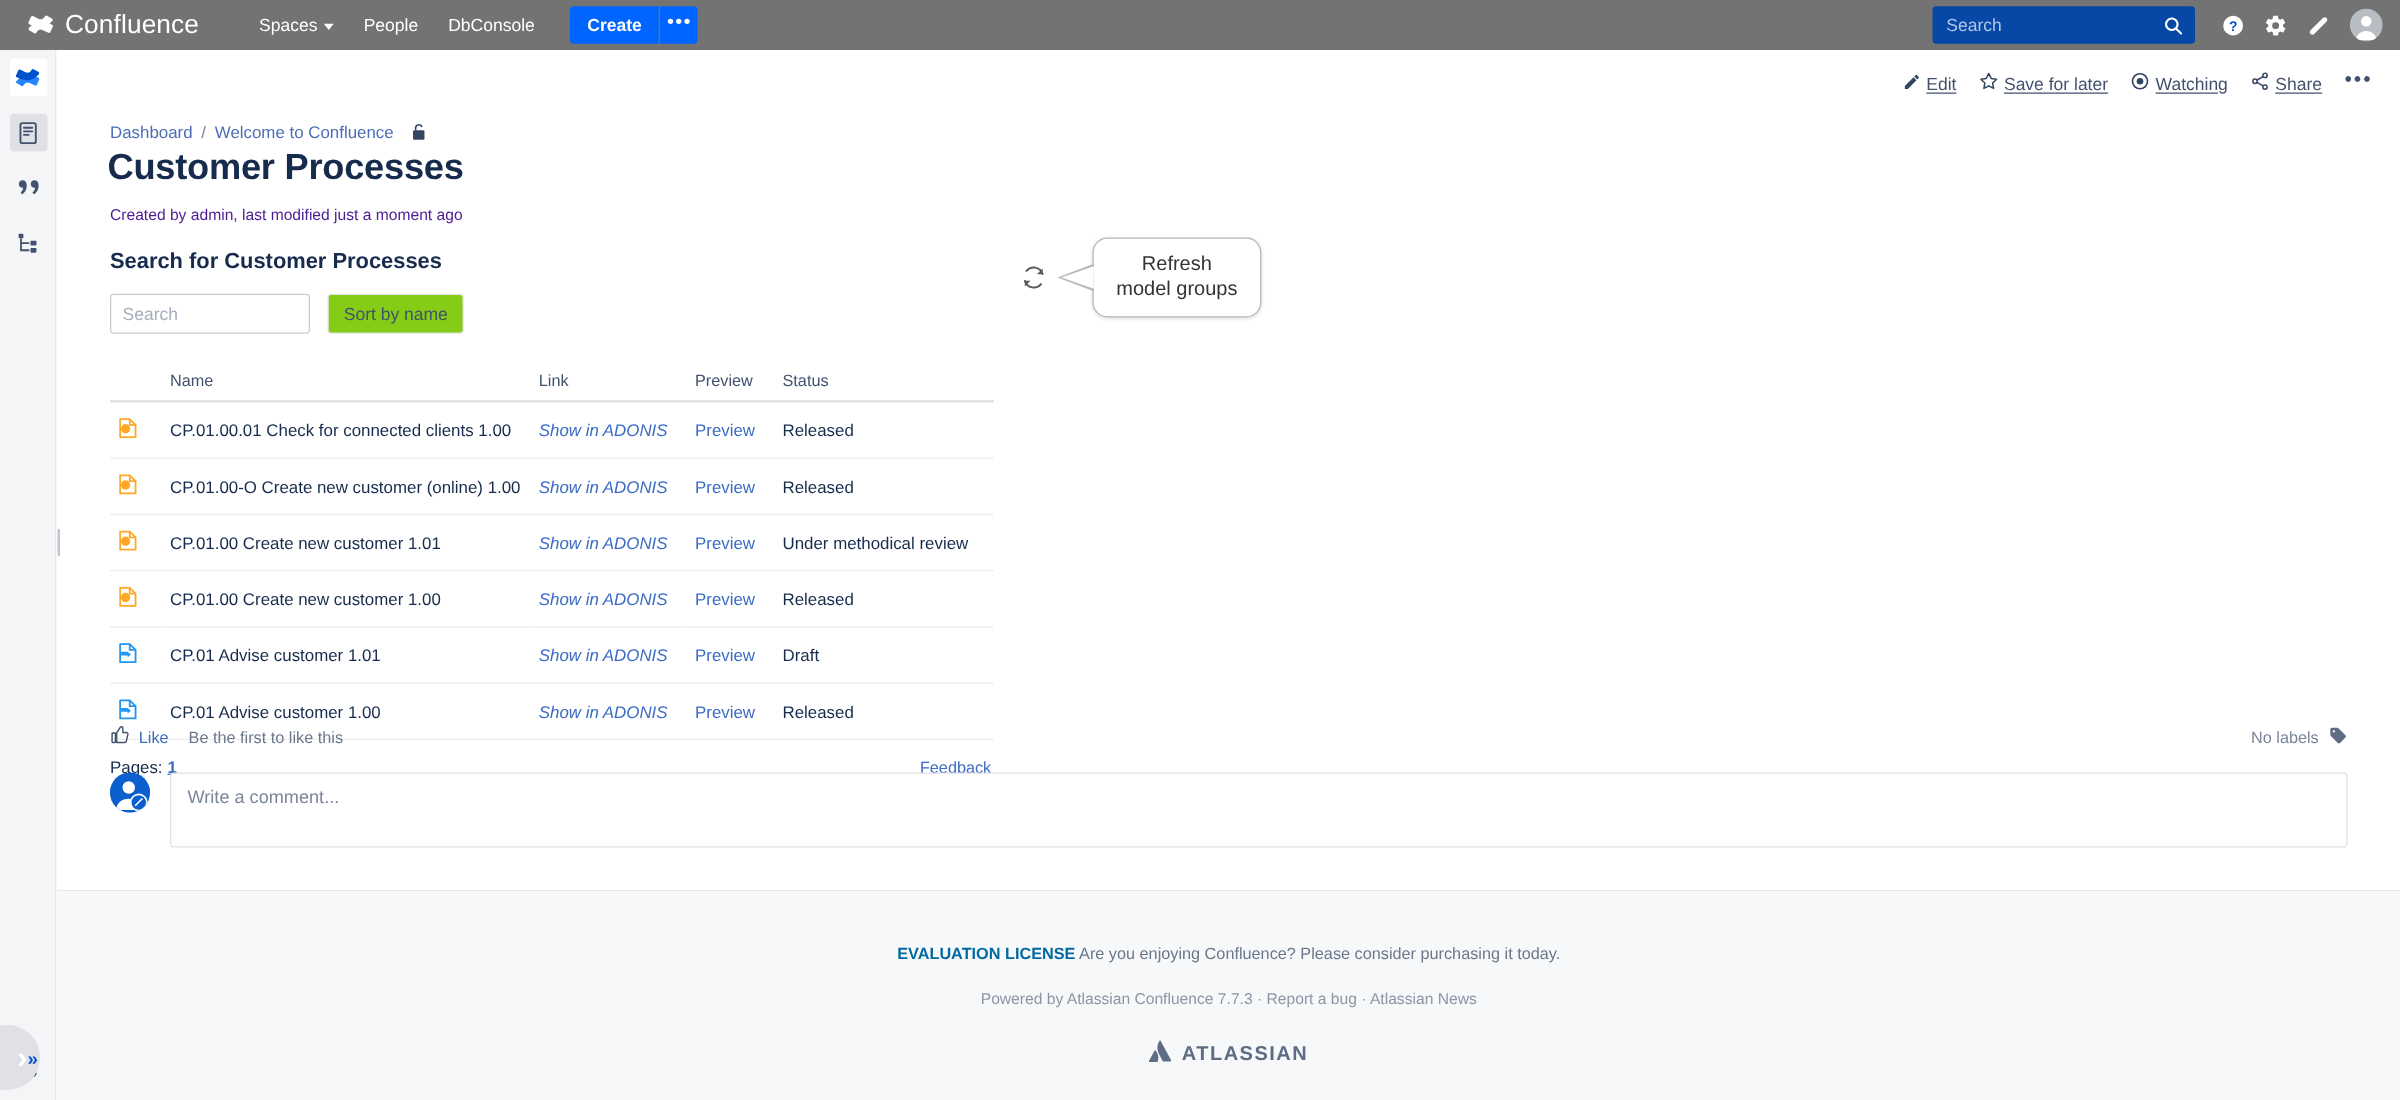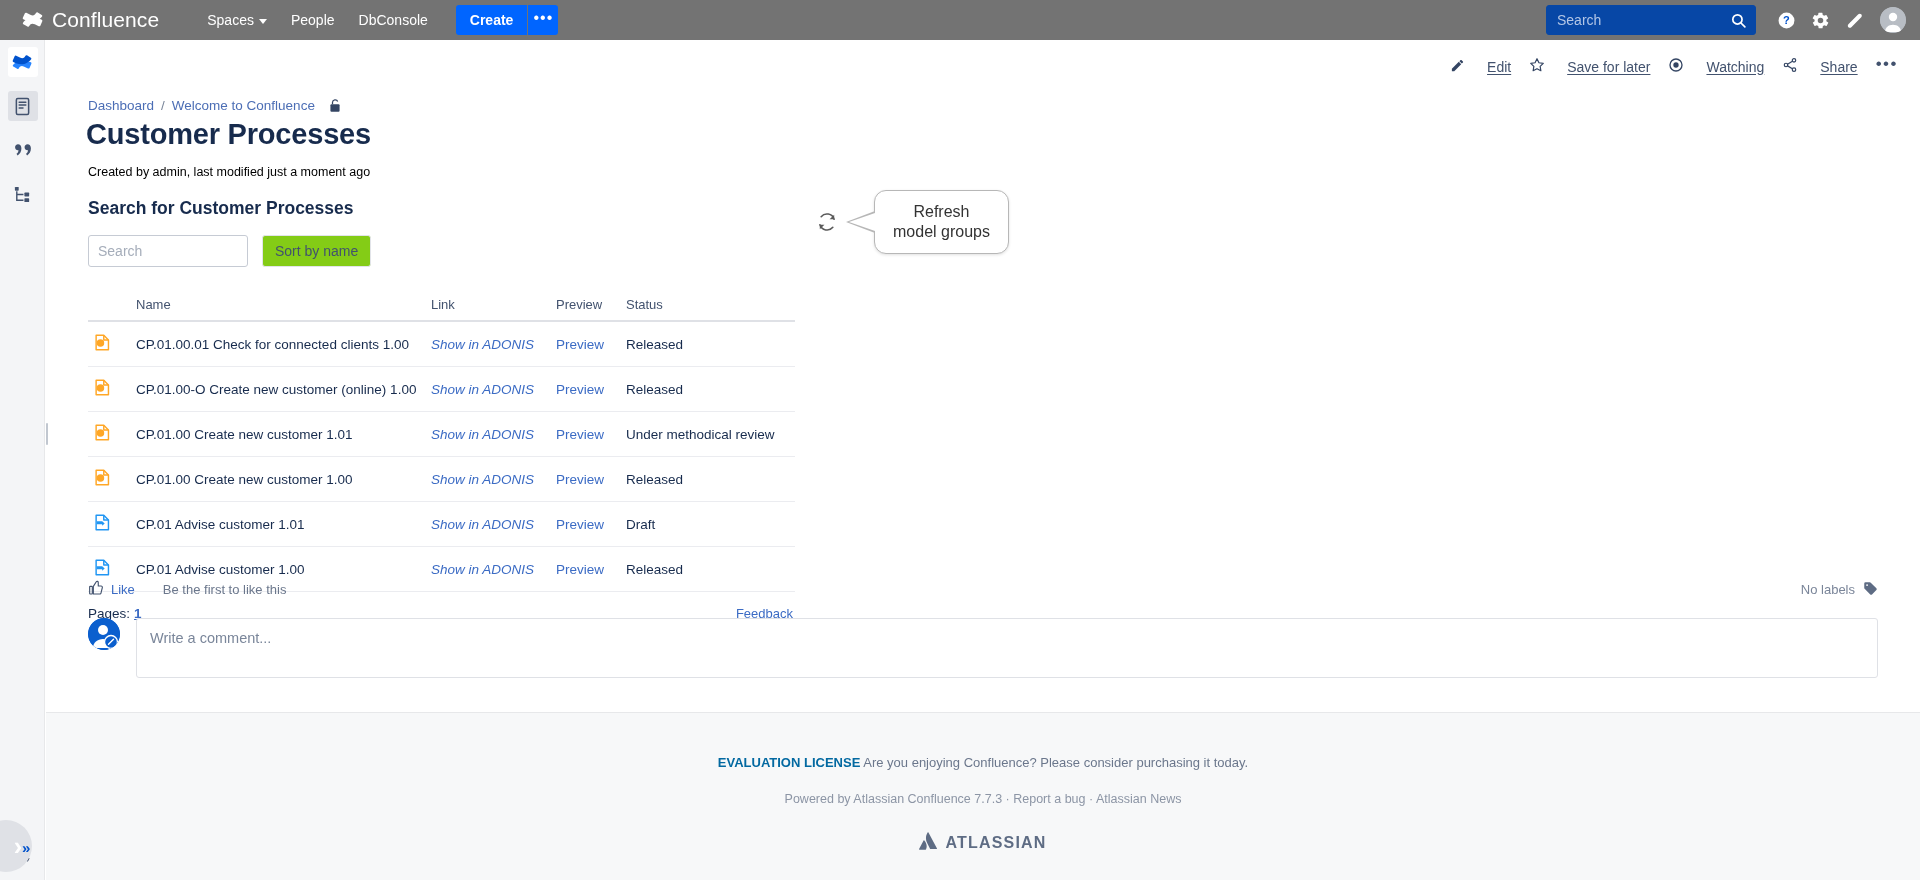--- a/index.html
+++ b/index.html
@@ -119,40 +119,40 @@
     background: #fff;
     overflow: hidden;
   }
   .page-shell { position: relative; width: 100%; padding: 0; }
 
   .page-actions {
     position: absolute; right: 22px; top: 14px;
     display: flex; align-items: center; gap: 18px;
     font-size: 14px; color: #42526E;
   }
-  .pa-item { display: flex; align-items: center; gap: 22px; cursor: pointer; }
+  .pa-item { display: flex; align-items: center; gap: 4px; cursor: pointer; }
   .pa-item .lbl { text-decoration: underline; text-underline-offset: 2px;}
   .pa-dots { cursor: pointer; color:#42526E; font-size:17px; letter-spacing:1.5px; padding-bottom:5px;}
 
   .breadcrumb {
     position: absolute; left: 42px; top: 58px;
     display: flex; align-items: flex-start; gap: 7px;
     font-size: 13.5px; color: #6B778C;
   }
   .breadcrumb a { color: #4C6EB5; text-decoration: none; cursor: pointer; }
   .sep { color: #7A869A; }
 
   h1.page-title {
     position: absolute; left: 40px; top: 78px;
     margin: 0; font-size: 29px; font-weight: bold;
     color: #172B4D; letter-spacing: -.2px;
   }
   .page-meta {
     position: absolute; left: 42px; top: 125px;
-    font-size: 12.5px; color: #000000;
+    font-size: 12.5px; color: #4c1d95;
   }
 
   
   .macro { position: absolute; left: 42px; top: 158px; width: 820px; }
   h2.macro-title { margin: 0 0 16px 0; font-size: 17.5px; font-weight: bold; color: #172B4D; }
 
   .controls { display: flex; align-items: center; gap: 14px; margin-bottom: 24px; }
   .search-input {
     width: 160px; height: 32px; border: 1px solid #C6CBD4; border-radius: 3px;
     padding: 0 9px; font-size: 14px; color: #172B4D; outline: none;
@@ -216,21 +216,21 @@
     border-bottom: 9px solid transparent;
     border-right: 26px solid #fff;
   }
 
   
   .like-row {
     position: absolute; left: 42px; top: 540px; width: 1790px;
     display: flex; align-items: center; font-size: 13px;
   }
   .like-btn { display: flex; align-items: center; gap: 7px; color: #3B6BC4; cursor: pointer; }
-  .like-note { margin-left: 28px; color: #6B778C; }
+  .like-note { margin-left: 16px; color: #6B778C; }
   .labels-right { margin-left: auto; display: flex; align-items: center; gap: 8px; color: #7A8599; cursor: pointer; }
 
   
   .comment-row { position: absolute; left: 42px; top: 578px; width: 1790px; display: flex; gap: 16px; }
   .avatar-cmt {
     width: 32px; height: 32px; border-radius: 50%; flex: 0 0 32px;
     background: #0B5FCE; position: relative; overflow: hidden;
   }
   .cmt-box {
     flex: 1; height: 60px; background: #fff;

